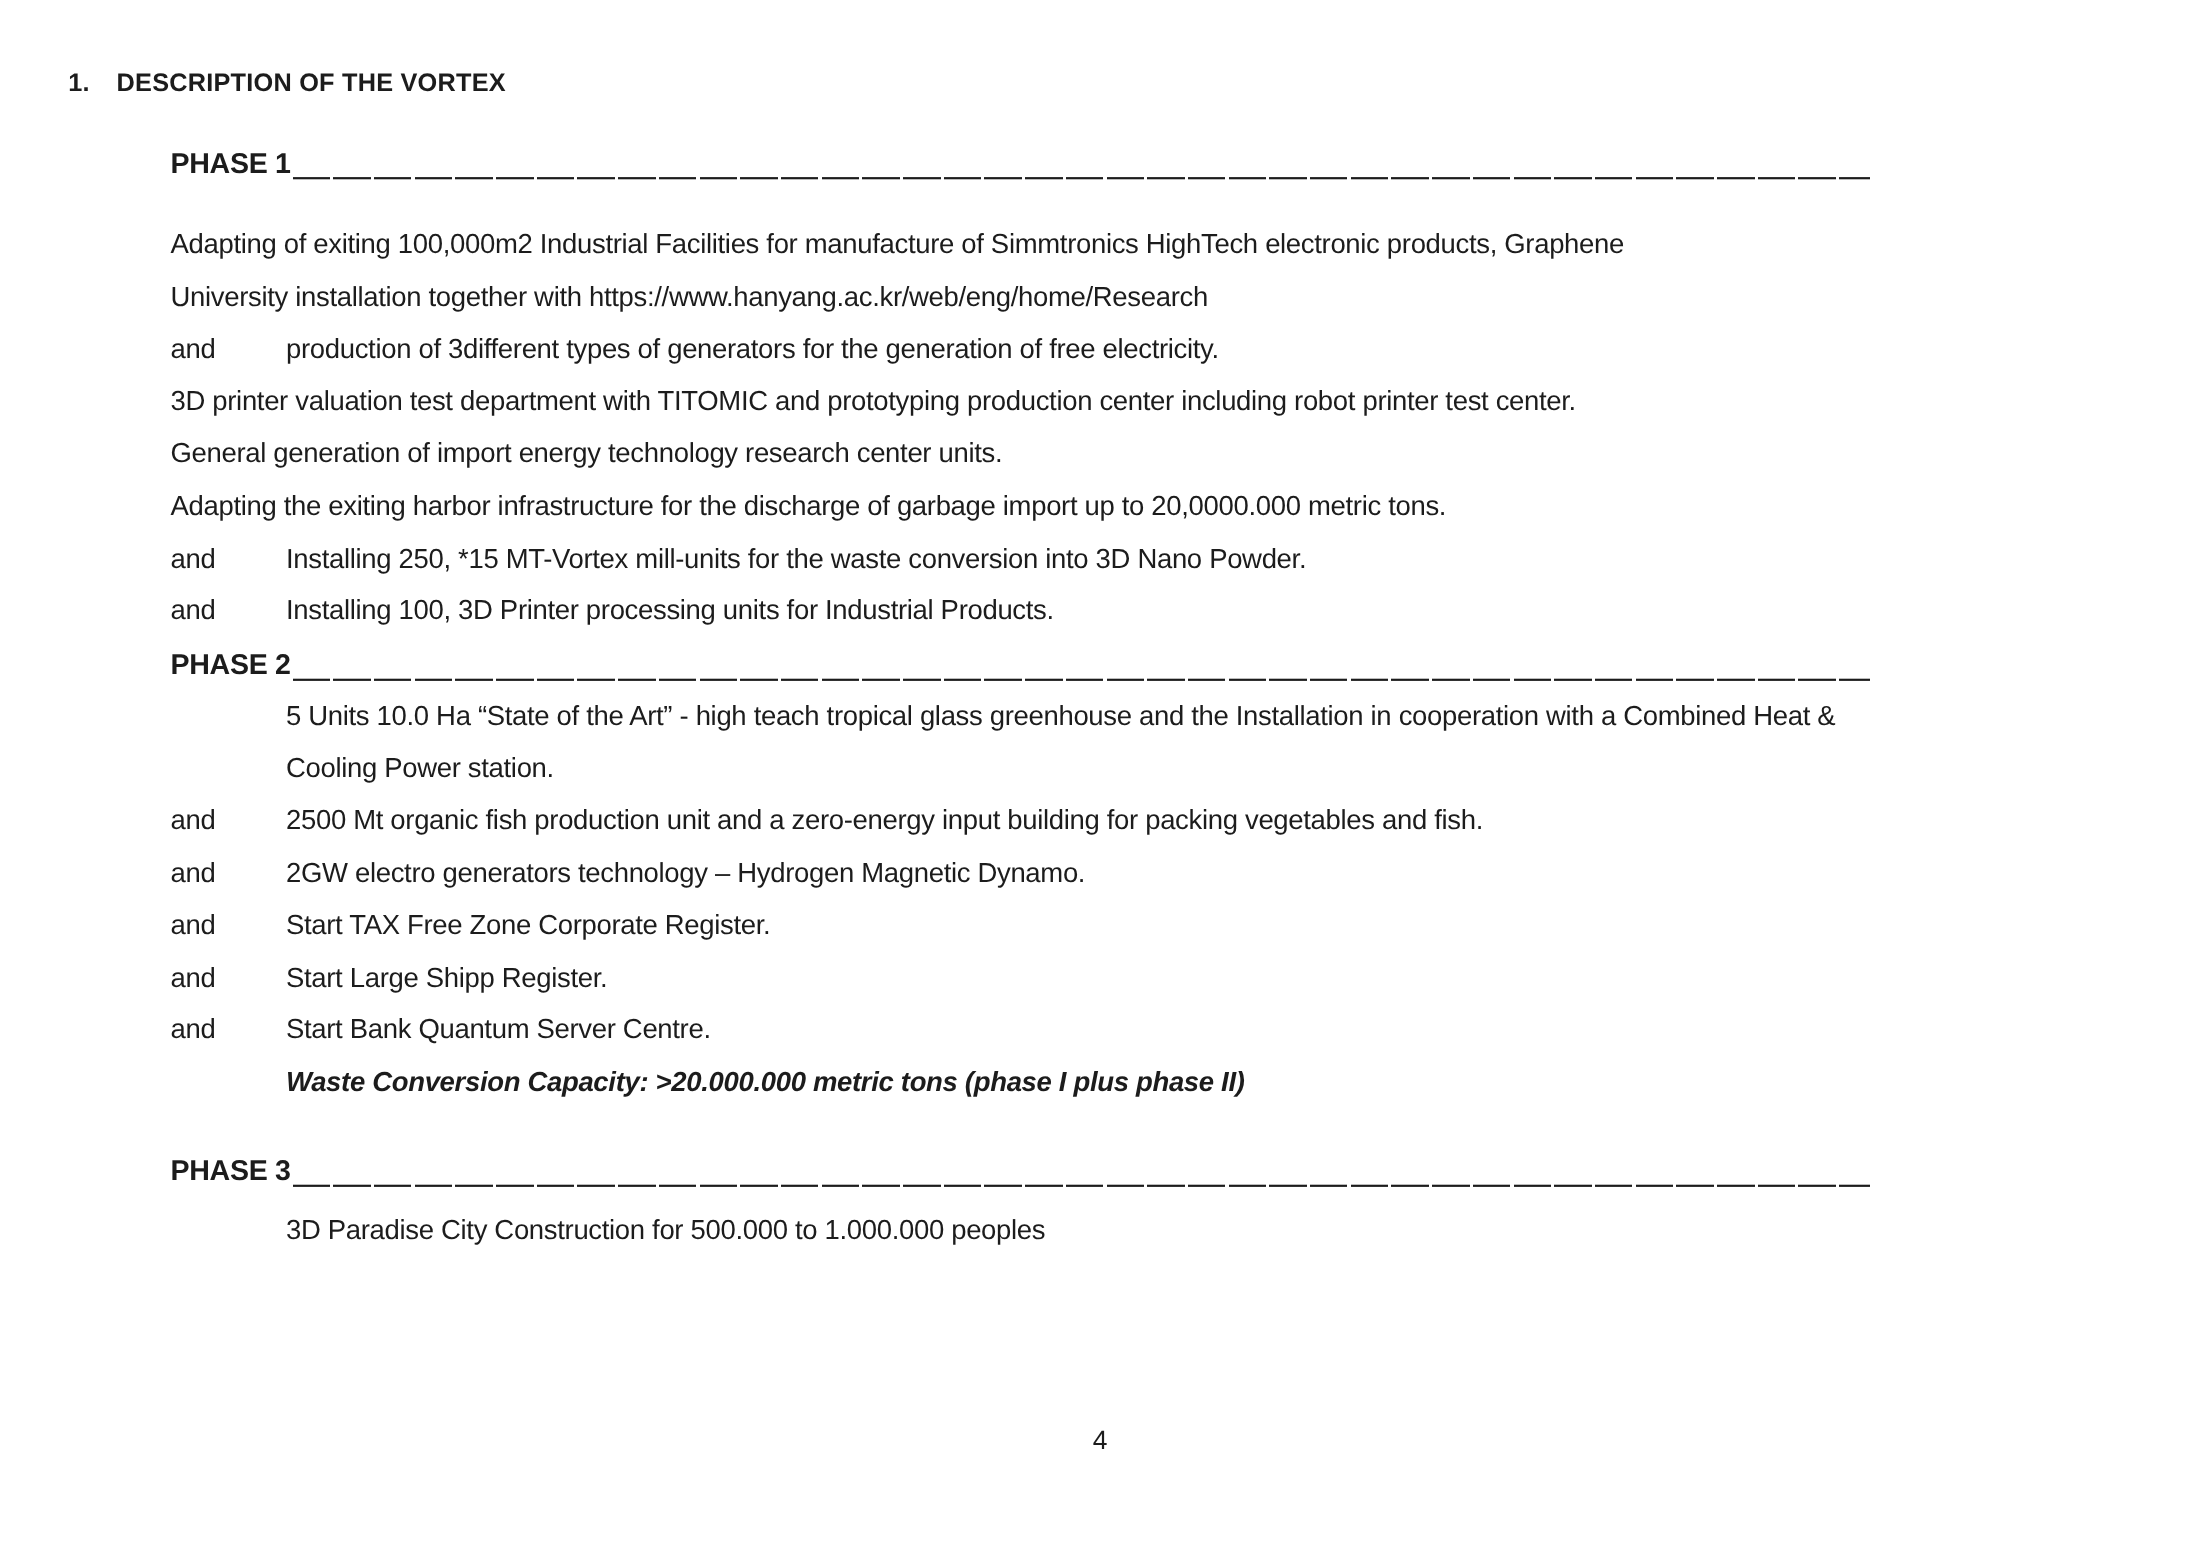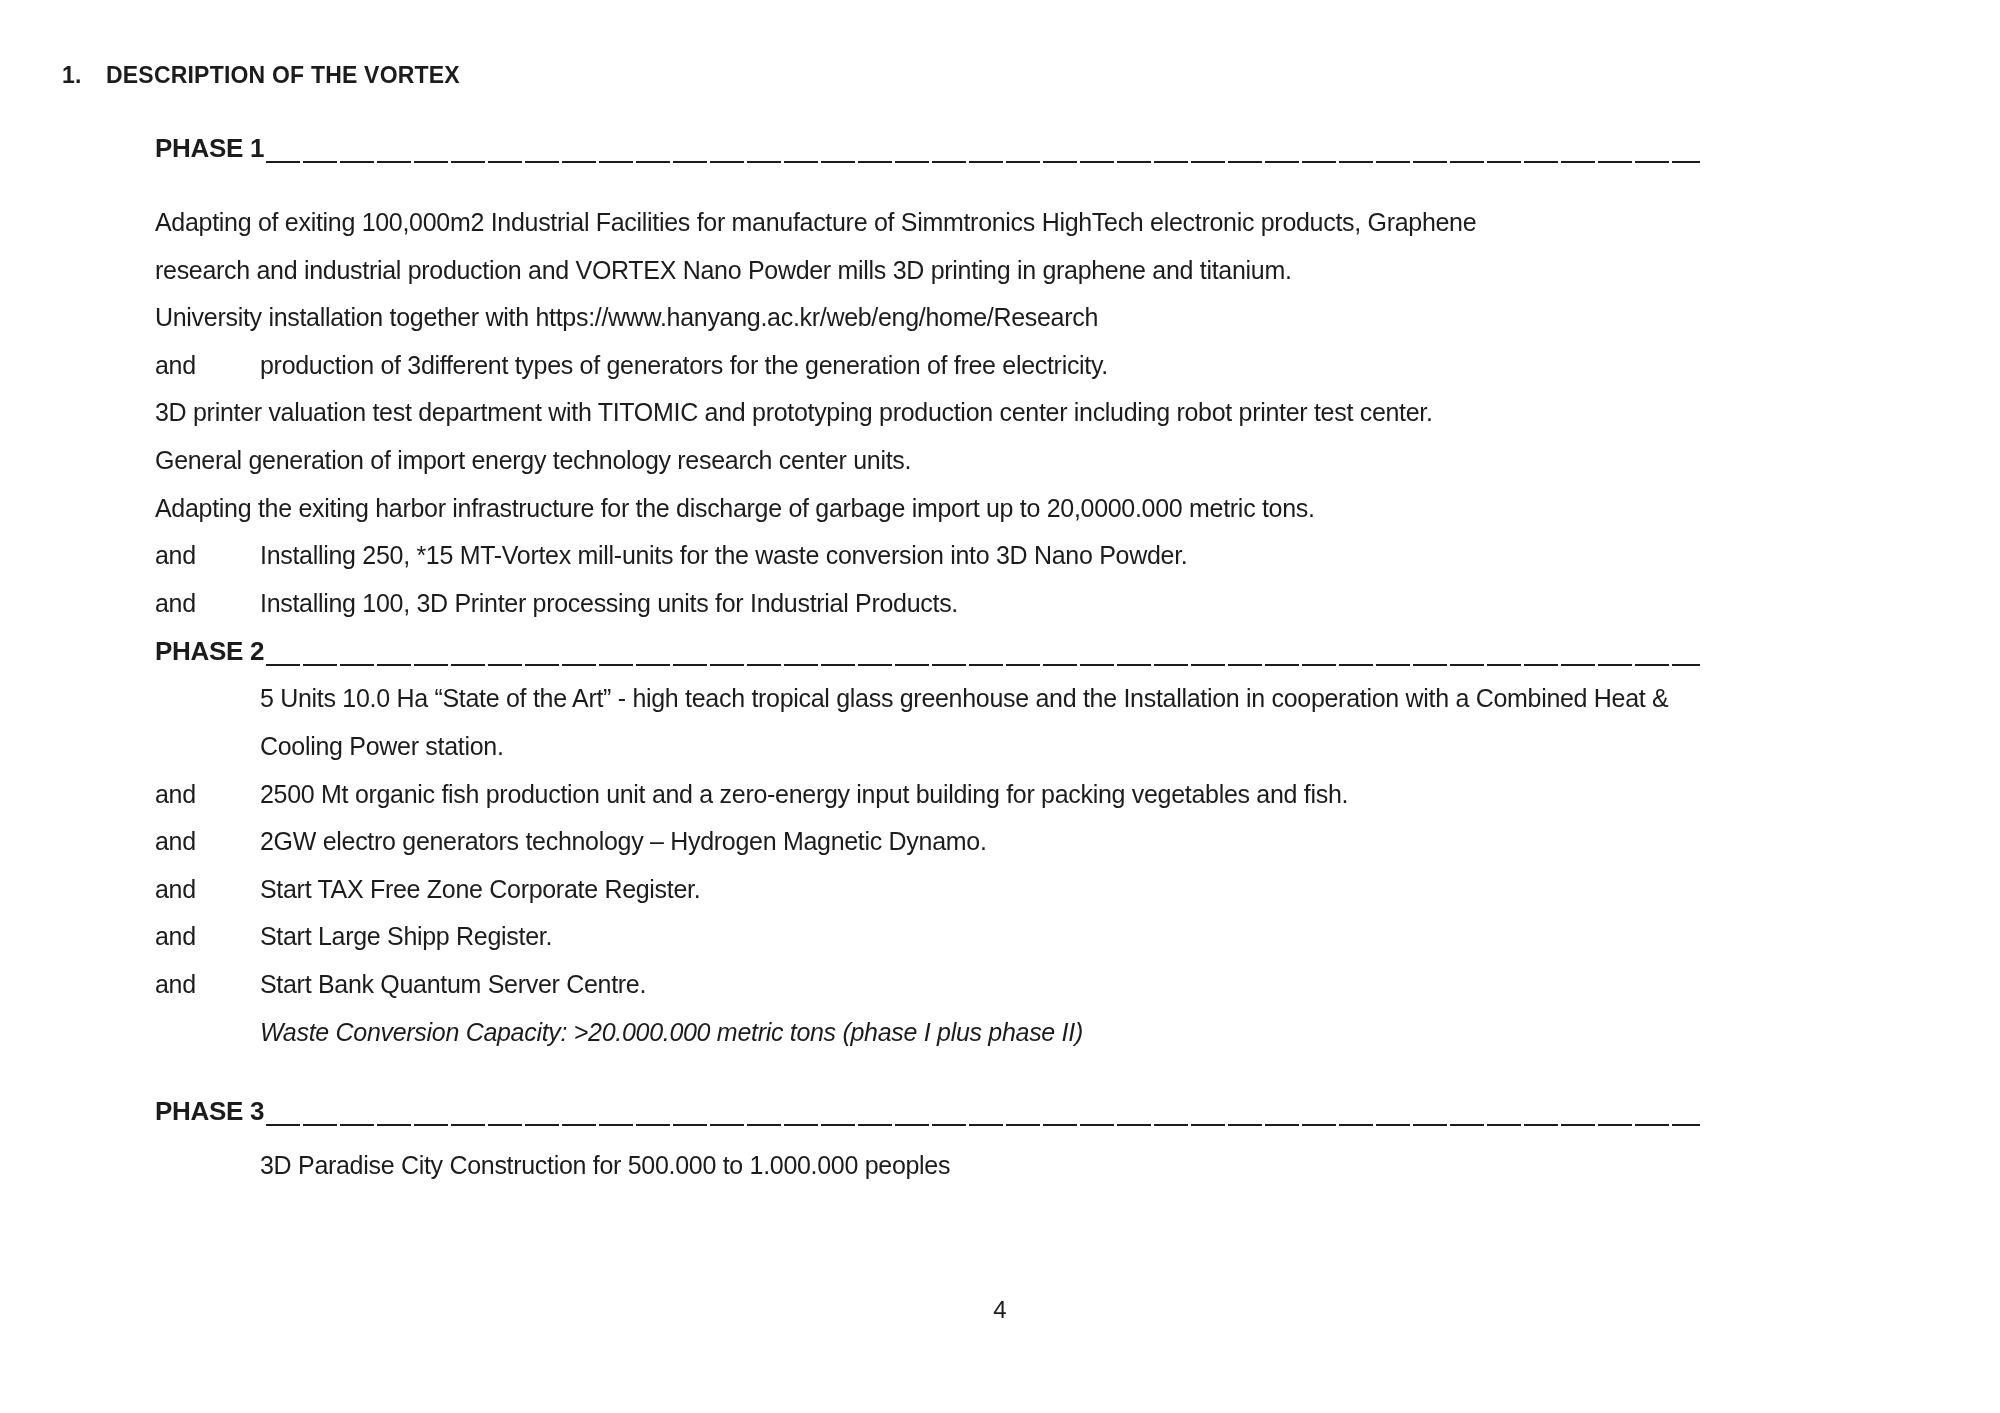--- a/index.html
+++ b/index.html
@@ -46,21 +46,21 @@
   }
   .phase1-row { margin-bottom:27px; }
   .phase3-row { margin-top:31px; margin-bottom:7px; }
   .line {
     display:flex;
     line-height:47.6px;
     white-space:nowrap;
   }
   .prefix { width:105px; flex:0 0 105px; }
   .indent { padding-left:105px; }
-  .em-line { font-weight:400; font-style:italic; }
+  .em-line { font-weight:700; font-style:italic; }
   .page-number {
     position:absolute;
     top:1296px;
     left:0;
     width:100%;
     text-align:center;
     font-size:24px;
   }
 </style>
 </head>
@@ -75,23 +75,20 @@
 
   <div class="doc-body">
 
     <div class="phase-row phase1-row">
       <span>PHASE 1</span>
       <span class="rule"></span>
     </div>
 
     <div class="line">
         <span>Adapting of exiting 100,000m2 Industrial Facilities for manufacture of Simmtronics HighTech electronic products, Graphene</span>
-      </div>
-    <div class="line">
-        <span>research and industrial production and VORTEX Nano Powder mills 3D printing in graphene and titanium.</span>
       </div>
     <div class="line">
         <span>University installation together with https://www.hanyang.ac.kr/web/eng/home/Research</span>
       </div>
     <div class="line">
       <span class="prefix">and</span>
       <span>production of 3different types of generators for the generation of free electricity.</span>
     </div>
     <div class="line">
         <span>3D printer valuation test department with TITOMIC and prototyping production center including robot printer test center.</span>

